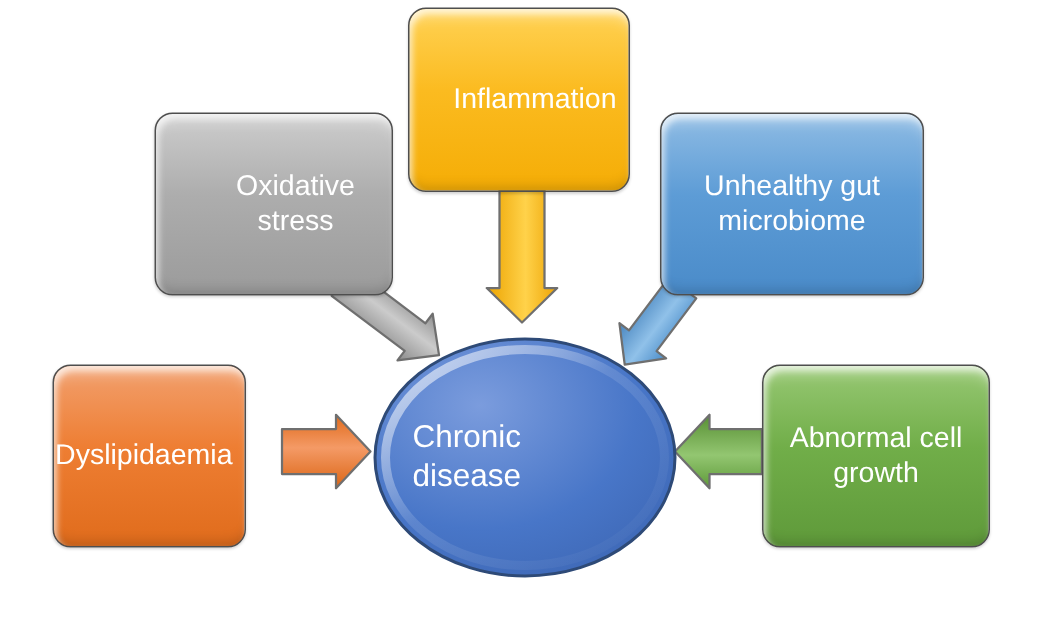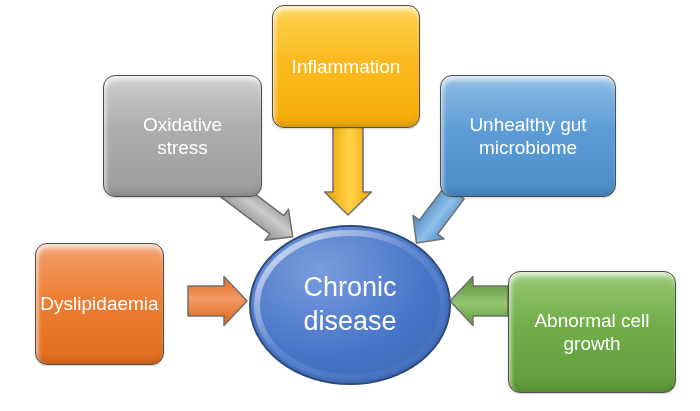--- a/index.html
+++ b/index.html
@@ -19,21 +19,21 @@
     left: 0; top: 0;
     width: 700px; height: 411px;
   }
   .box {
     position: absolute;
     box-sizing: border-box;
     border: 1.5px solid #4e4e4e;
     border-radius: 12px;
     display: flex;
     align-items: center;
-    justify-content: center;
+    justify-content: flex-end;
     text-align: center;
     color: #ffffff;
     font-size: 19px;
     line-height: 1.22;
     box-shadow: inset 2px 3px 4px rgba(255,255,255,0.65),
                 inset 0 10px 10px -6px rgba(255,255,255,0.45),
                 inset 0 -7px 9px -6px rgba(0,0,0,0.22),
                 0 1px 2px rgba(0,0,0,0.18);
   }
   .box .lbl { display: block; padding: 0 8px; }
@@ -41,32 +41,32 @@
   .box--gold   { background: linear-gradient(180deg, #ffd254 0%, #fbbb20 45%, #f5ad06 100%); }
   .box--blue   { background: linear-gradient(180deg, #8fbce4 0%, #5d9cd6 45%, #4a8bc9 100%); }
   .box--orange { background: linear-gradient(180deg, #f2a06e 0%, #ee7e33 45%, #e06c1c 100%); }
   .box--green  { background: linear-gradient(180deg, #97c873 0%, #71ae49 45%, #5f9a3a 100%); }
 
   .box--oxidative    { left: 103px; top: 75px;  width: 159px; height: 122px; }
   .box--oxidative .lbl { max-width: 112px; }
   .box--inflammation { left: 272px; top: 5px;   width: 148px; height: 123px; }
   .box--unhealthy    { left: 440px; top: 75px;  width: 176px; height: 122px; }
   .box--dyslipid     { left: 35px;  top: 243px; width: 129px; height: 122px; }
-  .box--abnormal     { left: 508px; top: 243px; width: 168px; height: 122px; margin-top: 28px; }
+  .box--abnormal     { left: 508px; top: 243px; width: 152px; height: 122px; }
 
   .center-label-wrap {
     position: absolute;
     left: 250px; top: 226px;
     width: 200px; height: 158px;
     display: flex;
     align-items: center;
     justify-content: center;
-    text-align: center;
+    text-align: left;
     color: #ffffff;
-    font-size: 27px;
+    font-size: 21px;
     line-height: 1.25;
   }
   .center-label-wrap .lbl { max-width: 150px; display: block; }
 </style>
 </head>
 <body>
 
 <div class="canvas">
 
   <svg class="shapes-layer" viewBox="0 0 700 411">

